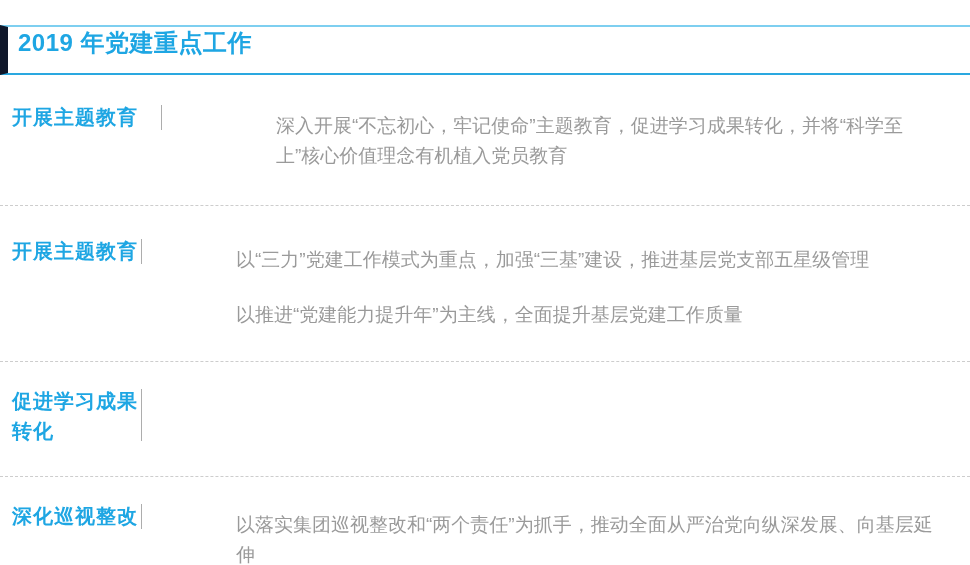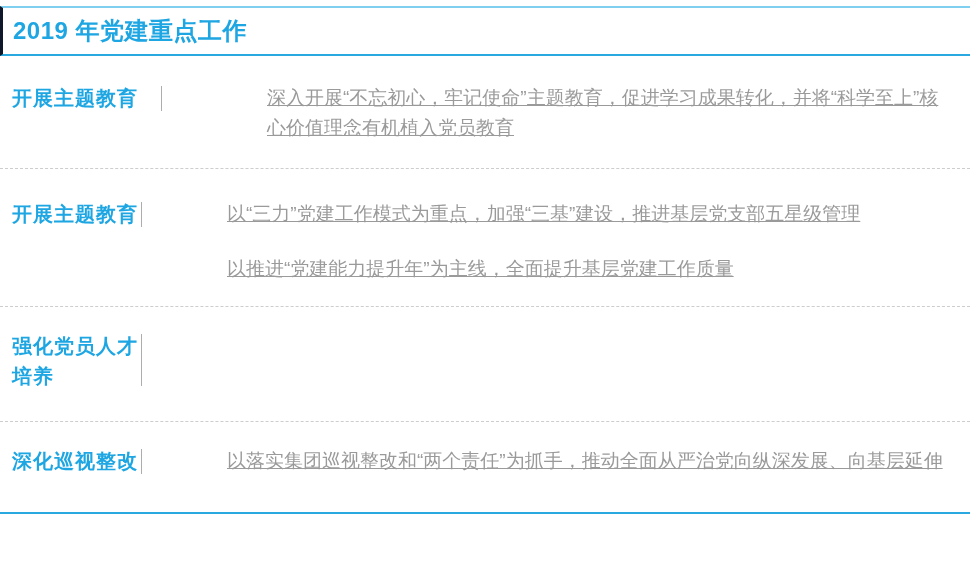--- a/index.html
+++ b/index.html
@@ -6,27 +6,26 @@
   .page {
     position: relative;
     width: 970px;
     height: 565px;
     background: #ffffff;
     overflow: hidden;
     font-family: "Liberation Sans", "DejaVu Sans", sans-serif;
   }
   
   .title-block {
-    margin-top: 6px;
+    margin-top: 25px;
     height: 46px;
     border-top: 2px solid #7ecff0;
     border-bottom: 2px solid #2aa8e0;
-    border-left: 3px solid #0f172a;
+    border-left: 8px solid #0f172a;
     display: flex;
-    align-items: center;
   }
   .title-block h1 {
     margin: 0;
     padding-left: 10px;
     font-size: 24px;
     font-weight: bold;
     color: #1ea6e3;
     letter-spacing: 0.5px;
   }
   
@@ -50,21 +49,21 @@
   }
   .row .vdiv.tall { height: 52px; }
   .row .body {
     flex: 1 1 auto;
     margin-left: 85px;
     padding-right: 18px;
     font-size: 19px;
     color: #9a9a9a;
     line-height: 30px;
   }
-  .row .body p { margin: 0; text-decoration: underline; }
+  .row .body p { margin: 9px; }
   .row .body p + p { margin-top: 25px; }
   .row-1 { padding: 27px 0 25px; gap: 20px; }
   .row-2 { padding: 30px 0 22px; }
   .row-3 { padding: 24px 0 30px; }
   .row-4 { padding: 24px 0 36px; }
   .dashed {
     height: 0;
     border-top: 1px dashed #cdcdcd;
   }
   .bottom-line {
@@ -98,21 +97,21 @@
       <div class="vdiv"></div>
       <div class="body">
         <p>以“三力”党建工作模式为重点，加强“三基”建设，推进基层党支部五星级管理</p>
         <p>以推进“党建能力提升年”为主线，全面提升基层党建工作质量</p>
       </div>
     </section>
 
     <div class="dashed"></div>
 
     <section class="row row-3">
-      <div class="head">强化党员人才培养</div>
+      <div class="head">促进学习成果转化</div>
       <div class="vdiv tall"></div>
     </section>
 
     <div class="dashed"></div>
 
     <section class="row row-4">
       <div class="head">深化巡视整改</div>
       <div class="vdiv"></div>
       <div class="body">
         <p>以落实集团巡视整改和“两个责任”为抓手，推动全面从严治党向纵深发展、向基层延伸</p>

